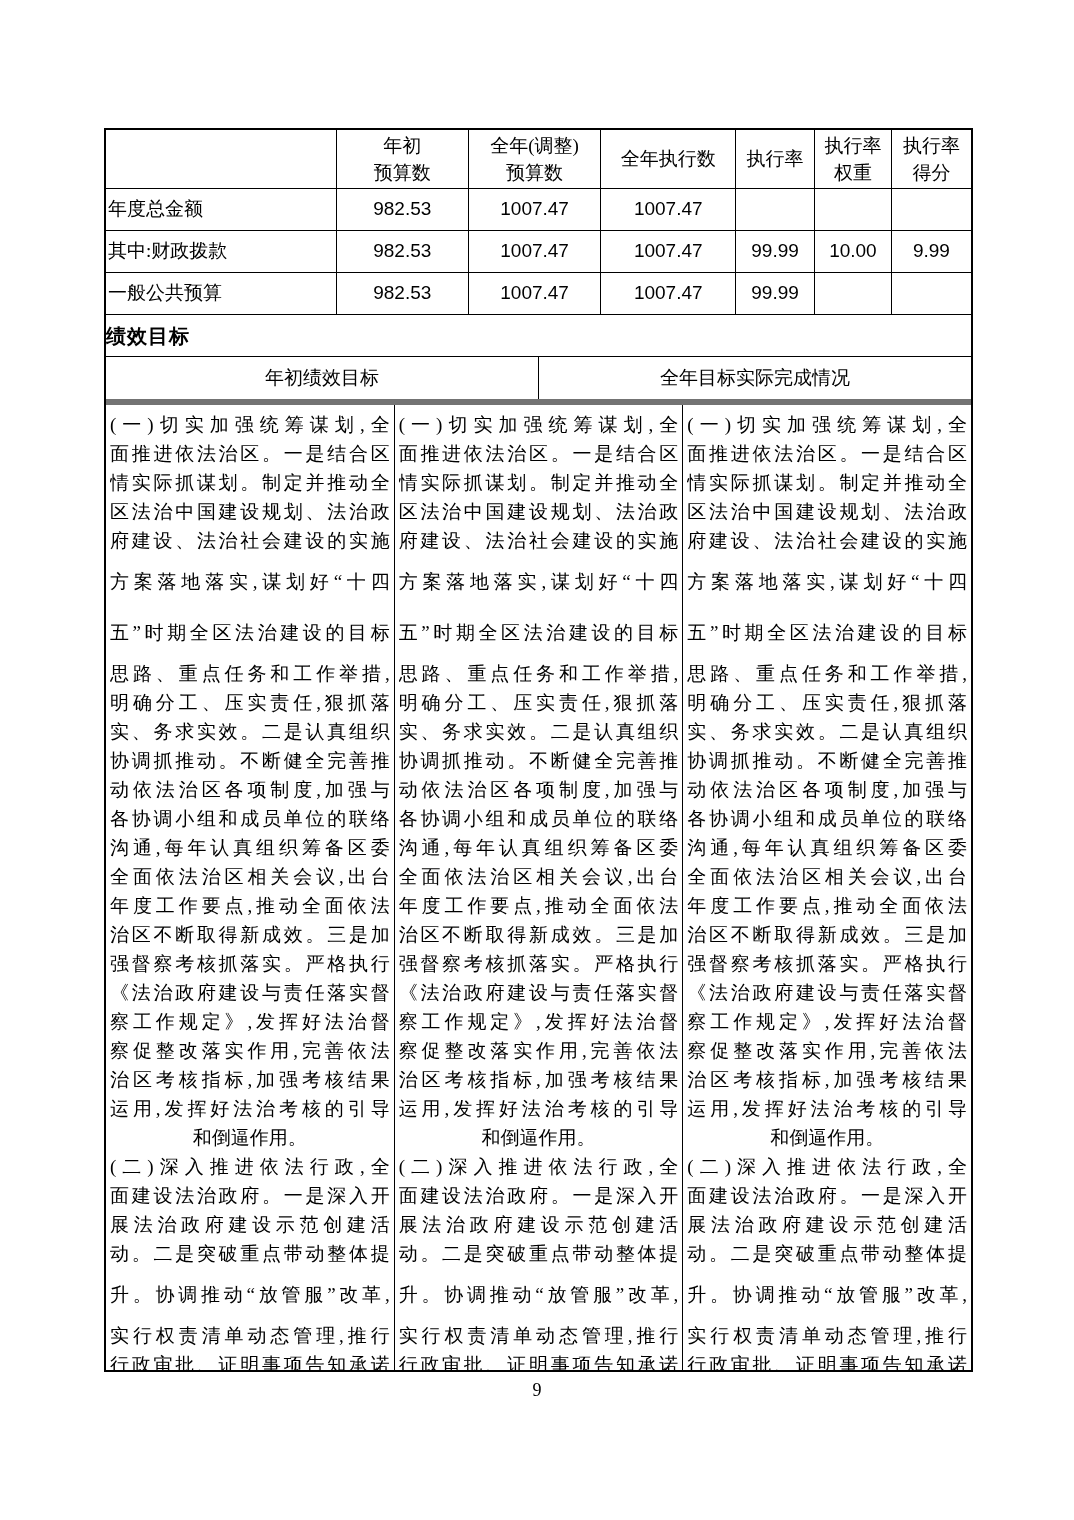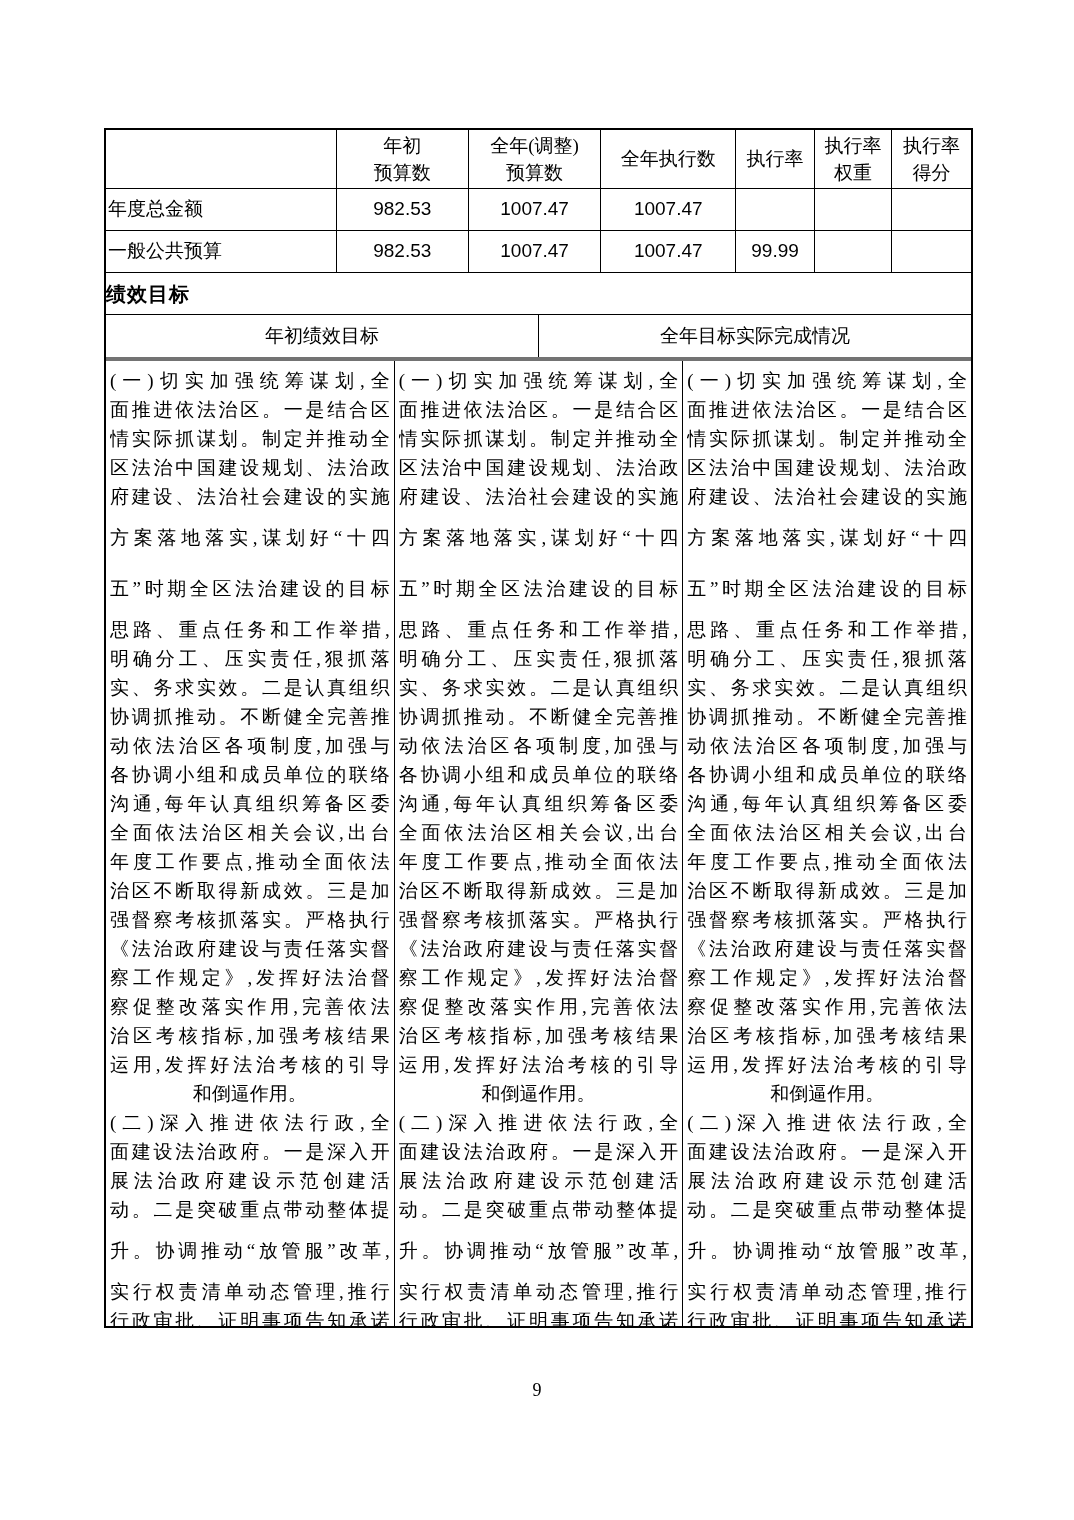--- a/index.html
+++ b/index.html
@@ -61,36 +61,37 @@
     border-bottom: 1px solid #000;
     height: 42px;
     line-height: 42px;
     text-align: left;
     font-weight: bold;
     font-size: 20px;
     letter-spacing: 1px;
   }
   .goal-header-row {
     display: flex;
-    border-bottom: 4px solid #737373;
+    border-bottom: 6px solid #737373;
   }
   .goal-header-row > div {
     flex: 1;
     height: 42px;
     line-height: 42px;
     text-align: center;
     font-size: 19px;
     border-right: 1px solid #000;
     overflow: hidden;
   }
   .goal-header-row > div:last-child { border-right: none; }
   .goal-body-row {
     display: flex;
     height: 965px;
     overflow: hidden;
+    justify-content: flex-end;
   }
   .goal-cell {
     flex: 1;
     border-right: 1px solid #000;
     padding: 5px 4px 0 4px;
     overflow: hidden;
     font-size: 19px;
   }
   .goal-cell:last-child { border-right: none; }
   .line {
@@ -147,20 +148,29 @@
       </thead>
       <tbody>
           <tr>
             <td class="label indent-0">年度总金额</td>
             <td class="num">982.53</td>
             <td class="num">1007.47</td>
             <td class="num">1007.47</td>
             <td class="num"></td>
             <td class="num"></td>
             <td class="num"></td>
+          </tr>
+          <tr>
+            <td class="label indent-1">其中:财政拨款</td>
+            <td class="num">982.53</td>
+            <td class="num">1007.47</td>
+            <td class="num">1007.47</td>
+            <td class="num">99.99</td>
+            <td class="num">10.00</td>
+            <td class="num">9.99</td>
           </tr>
           <tr>
             <td class="label indent-2">一般公共预算</td>
             <td class="num">982.53</td>
             <td class="num">1007.47</td>
             <td class="num">1007.47</td>
             <td class="num">99.99</td>
             <td class="num"></td>
             <td class="num"></td>
           </tr>

